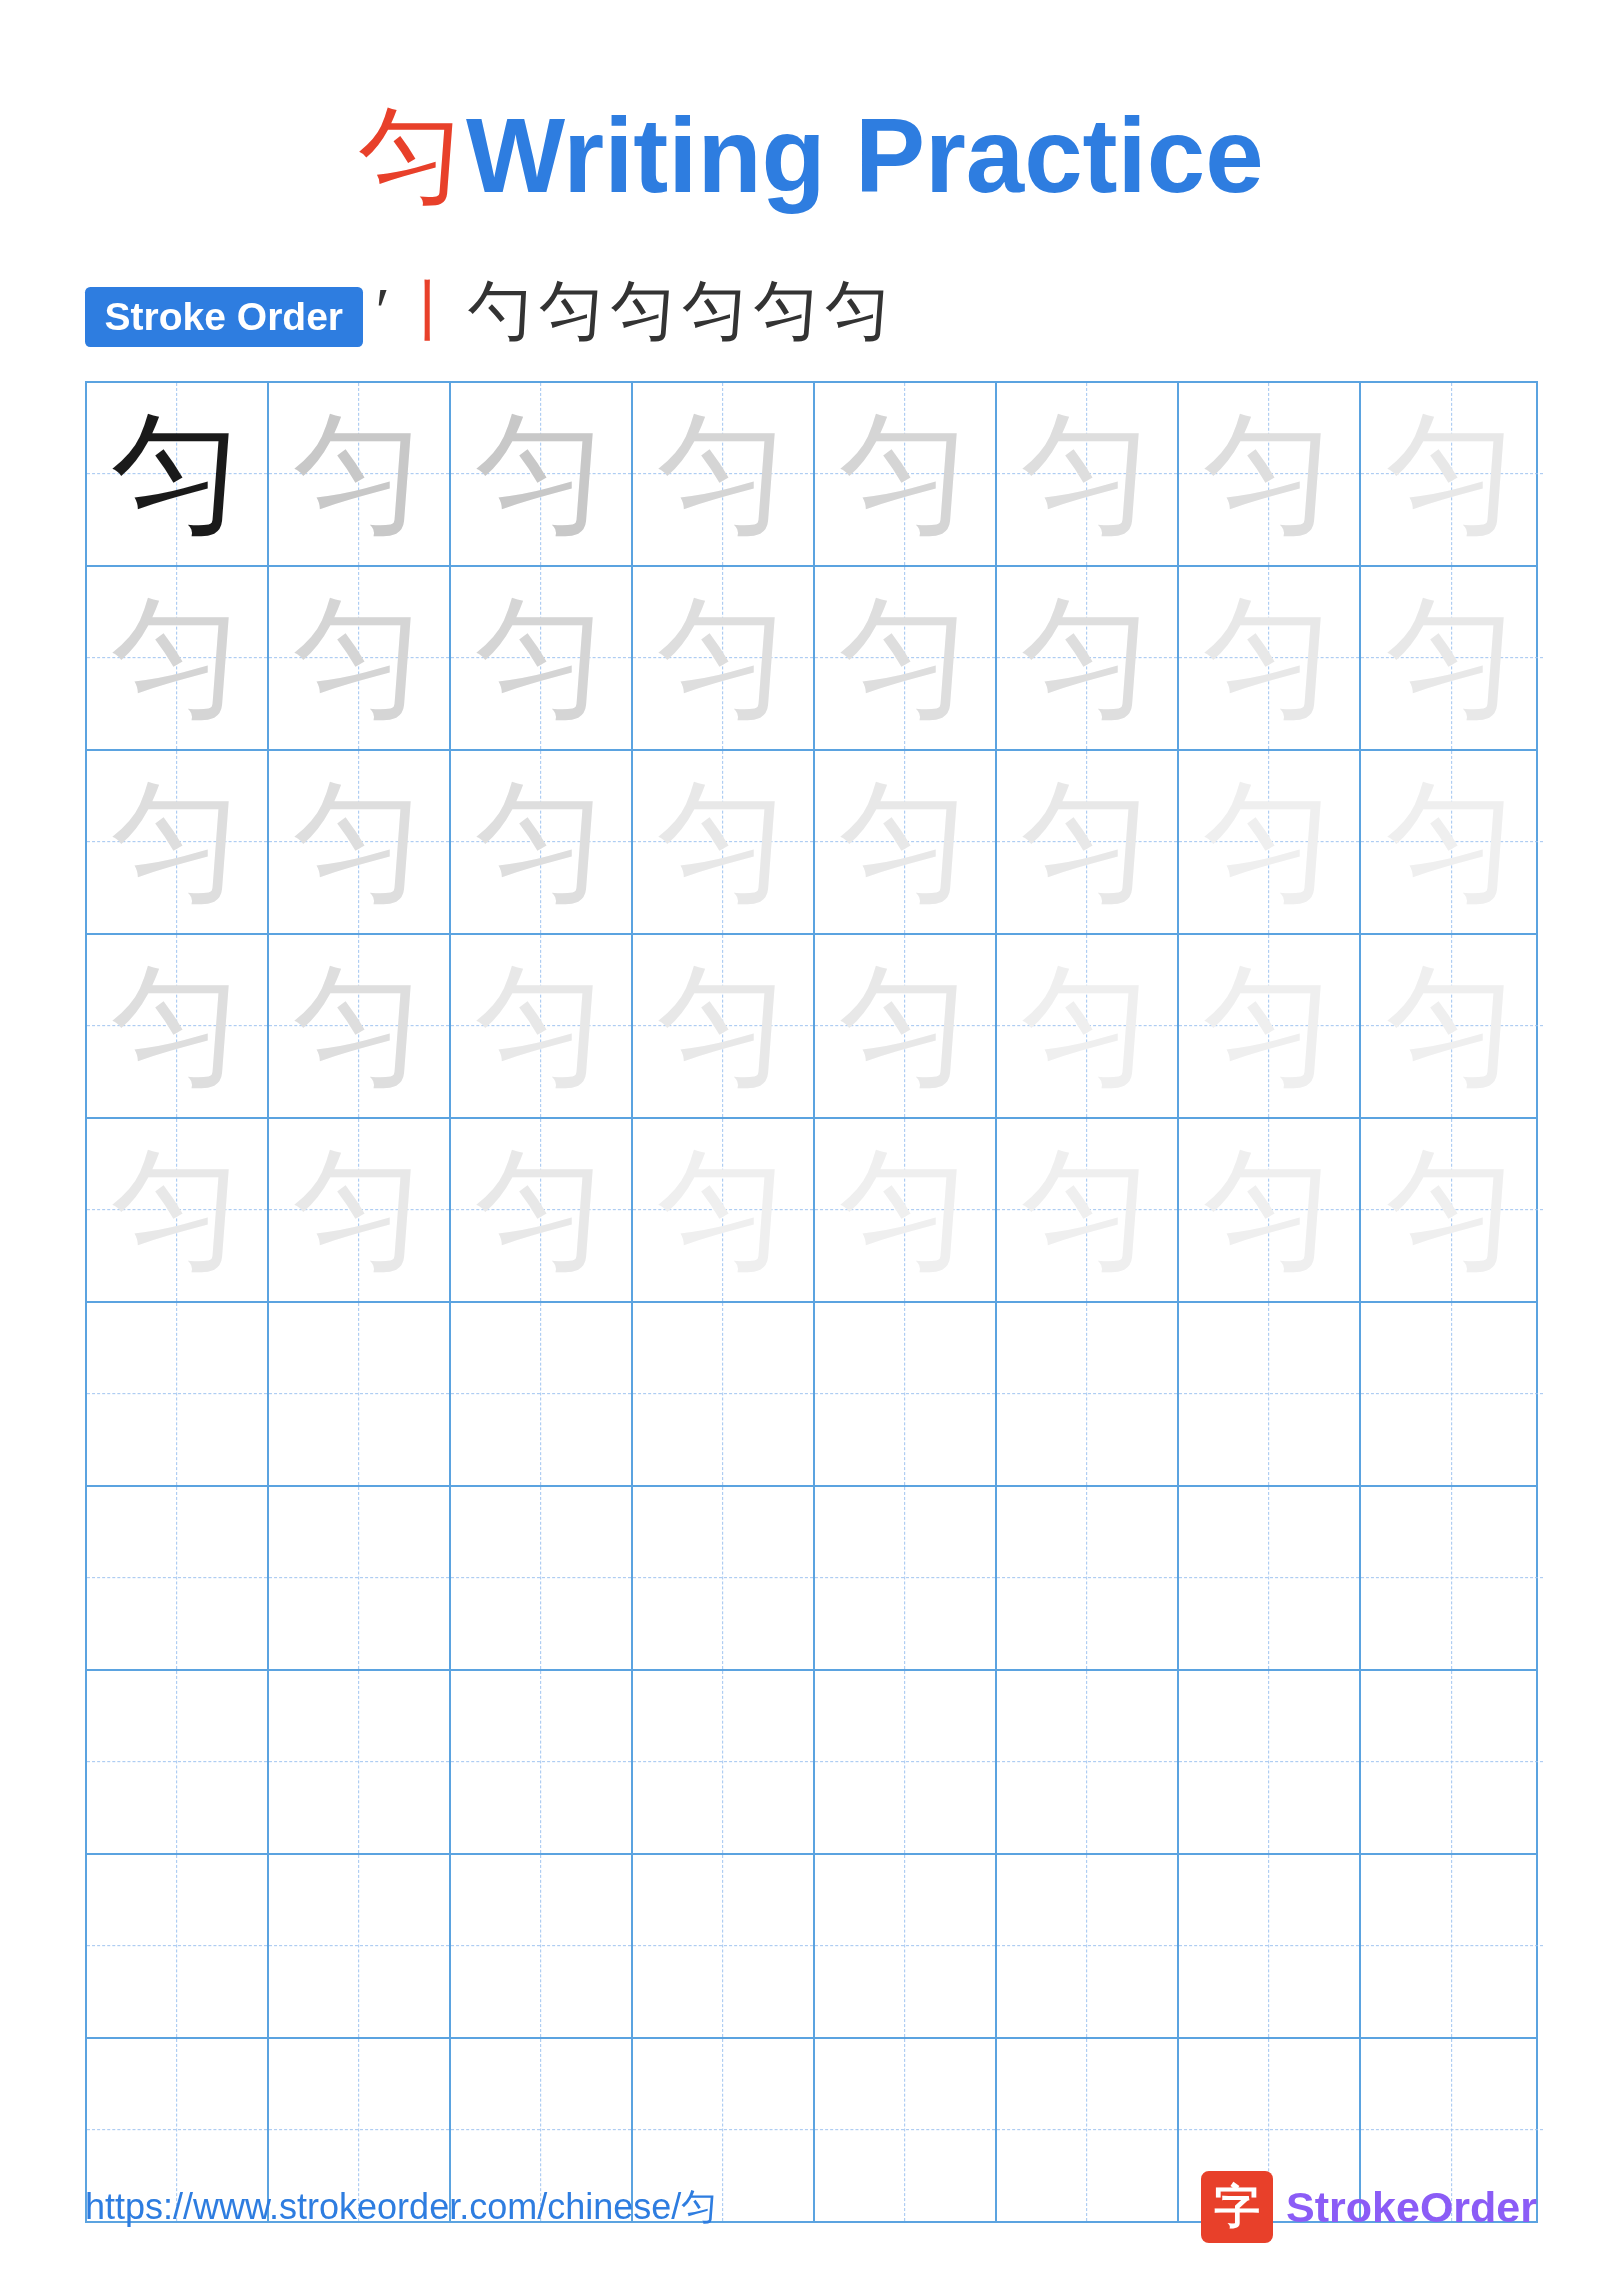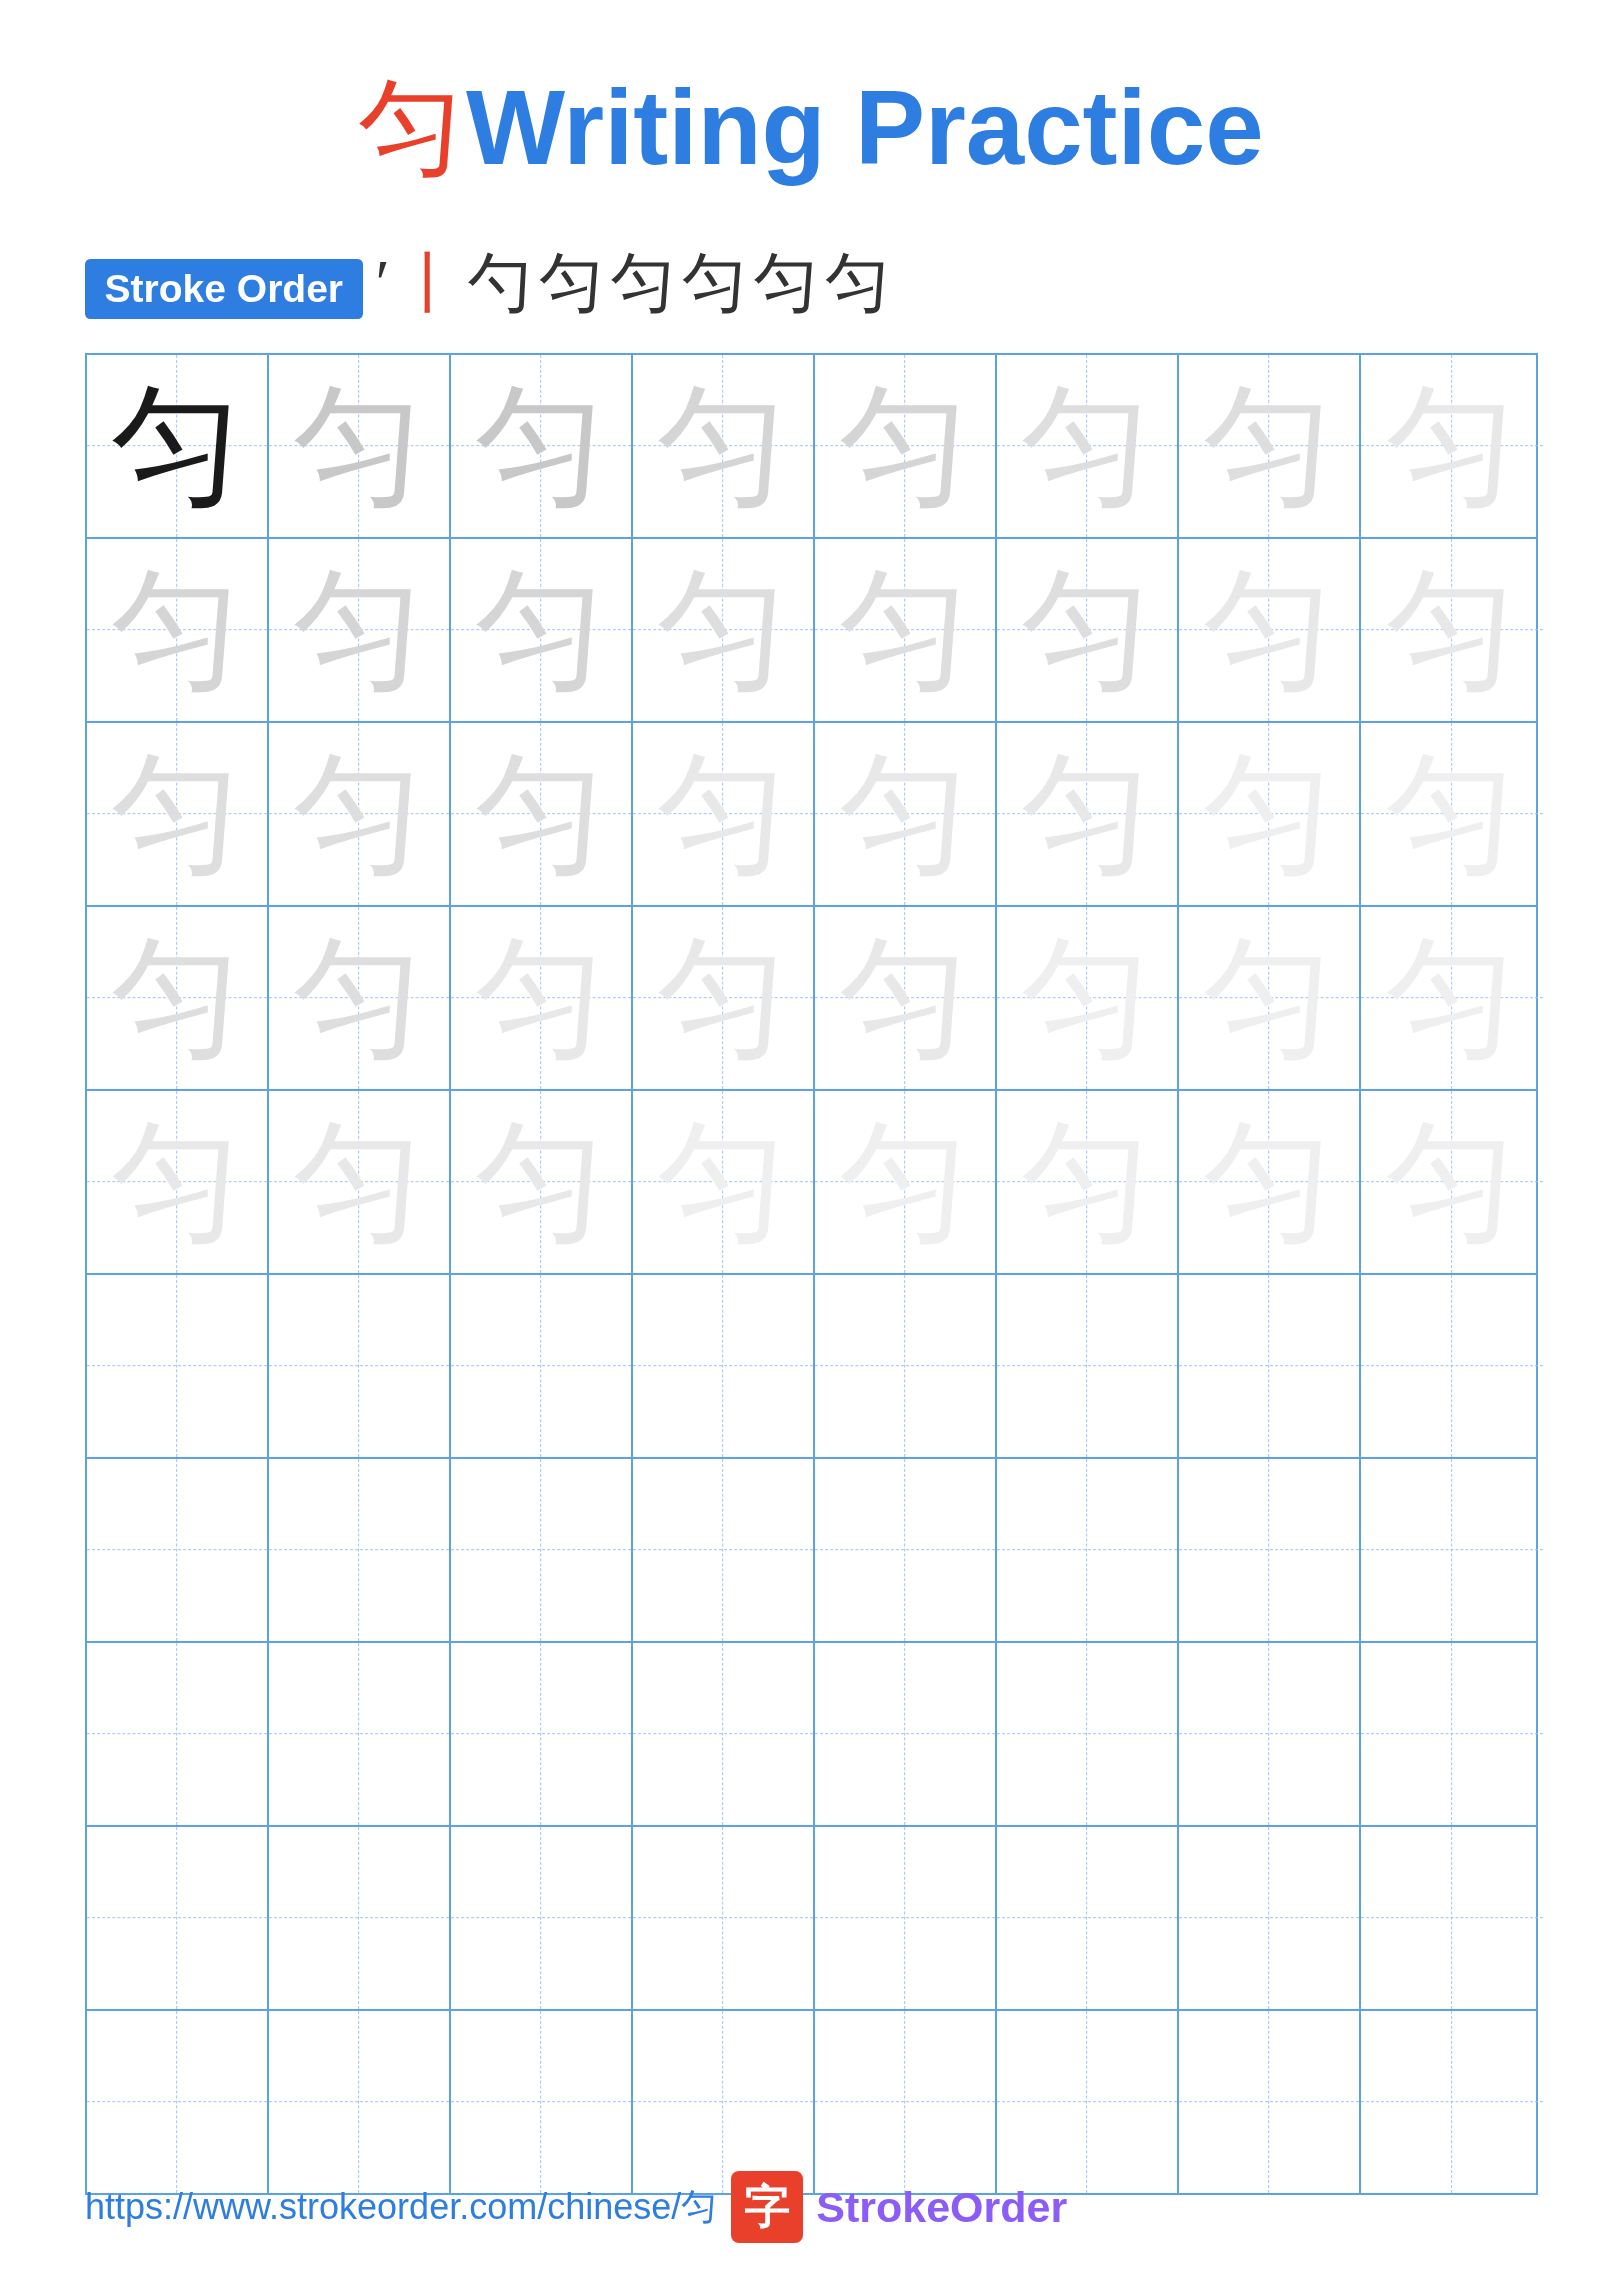--- a/index.html
+++ b/index.html
@@ -7,21 +7,21 @@
       width: 1622px;
       height: 2295px;
       background: #ffffff;
       font-family: serif;
       position: relative;
       overflow: hidden;
     }
 
     .page-title {
       text-align: center;
-      padding-top: 59px;
+      padding-top: 87px;
       margin-bottom: 39px;
     }
 
     .page-title .chinese-char {
       color: #e8402a;
       font-size: 105px;
       font-family: serif;
     }
 
     .page-title .english-text {
@@ -156,21 +156,21 @@
       color: #efefef;
     }
 
     .footer {
       position: absolute;
       bottom: 52px;
       left: 85px;
       right: 85px;
       display: flex;
       align-items: center;
-      justify-content: flex-start;
+      justify-content: space-between;
       gap: 14px;
     }
 
     .footer-url {
       color: #2e7de0;
       font-size: 36px;
       font-family: 'Arial', sans-serif;
     }
 
     .footer-logo {

